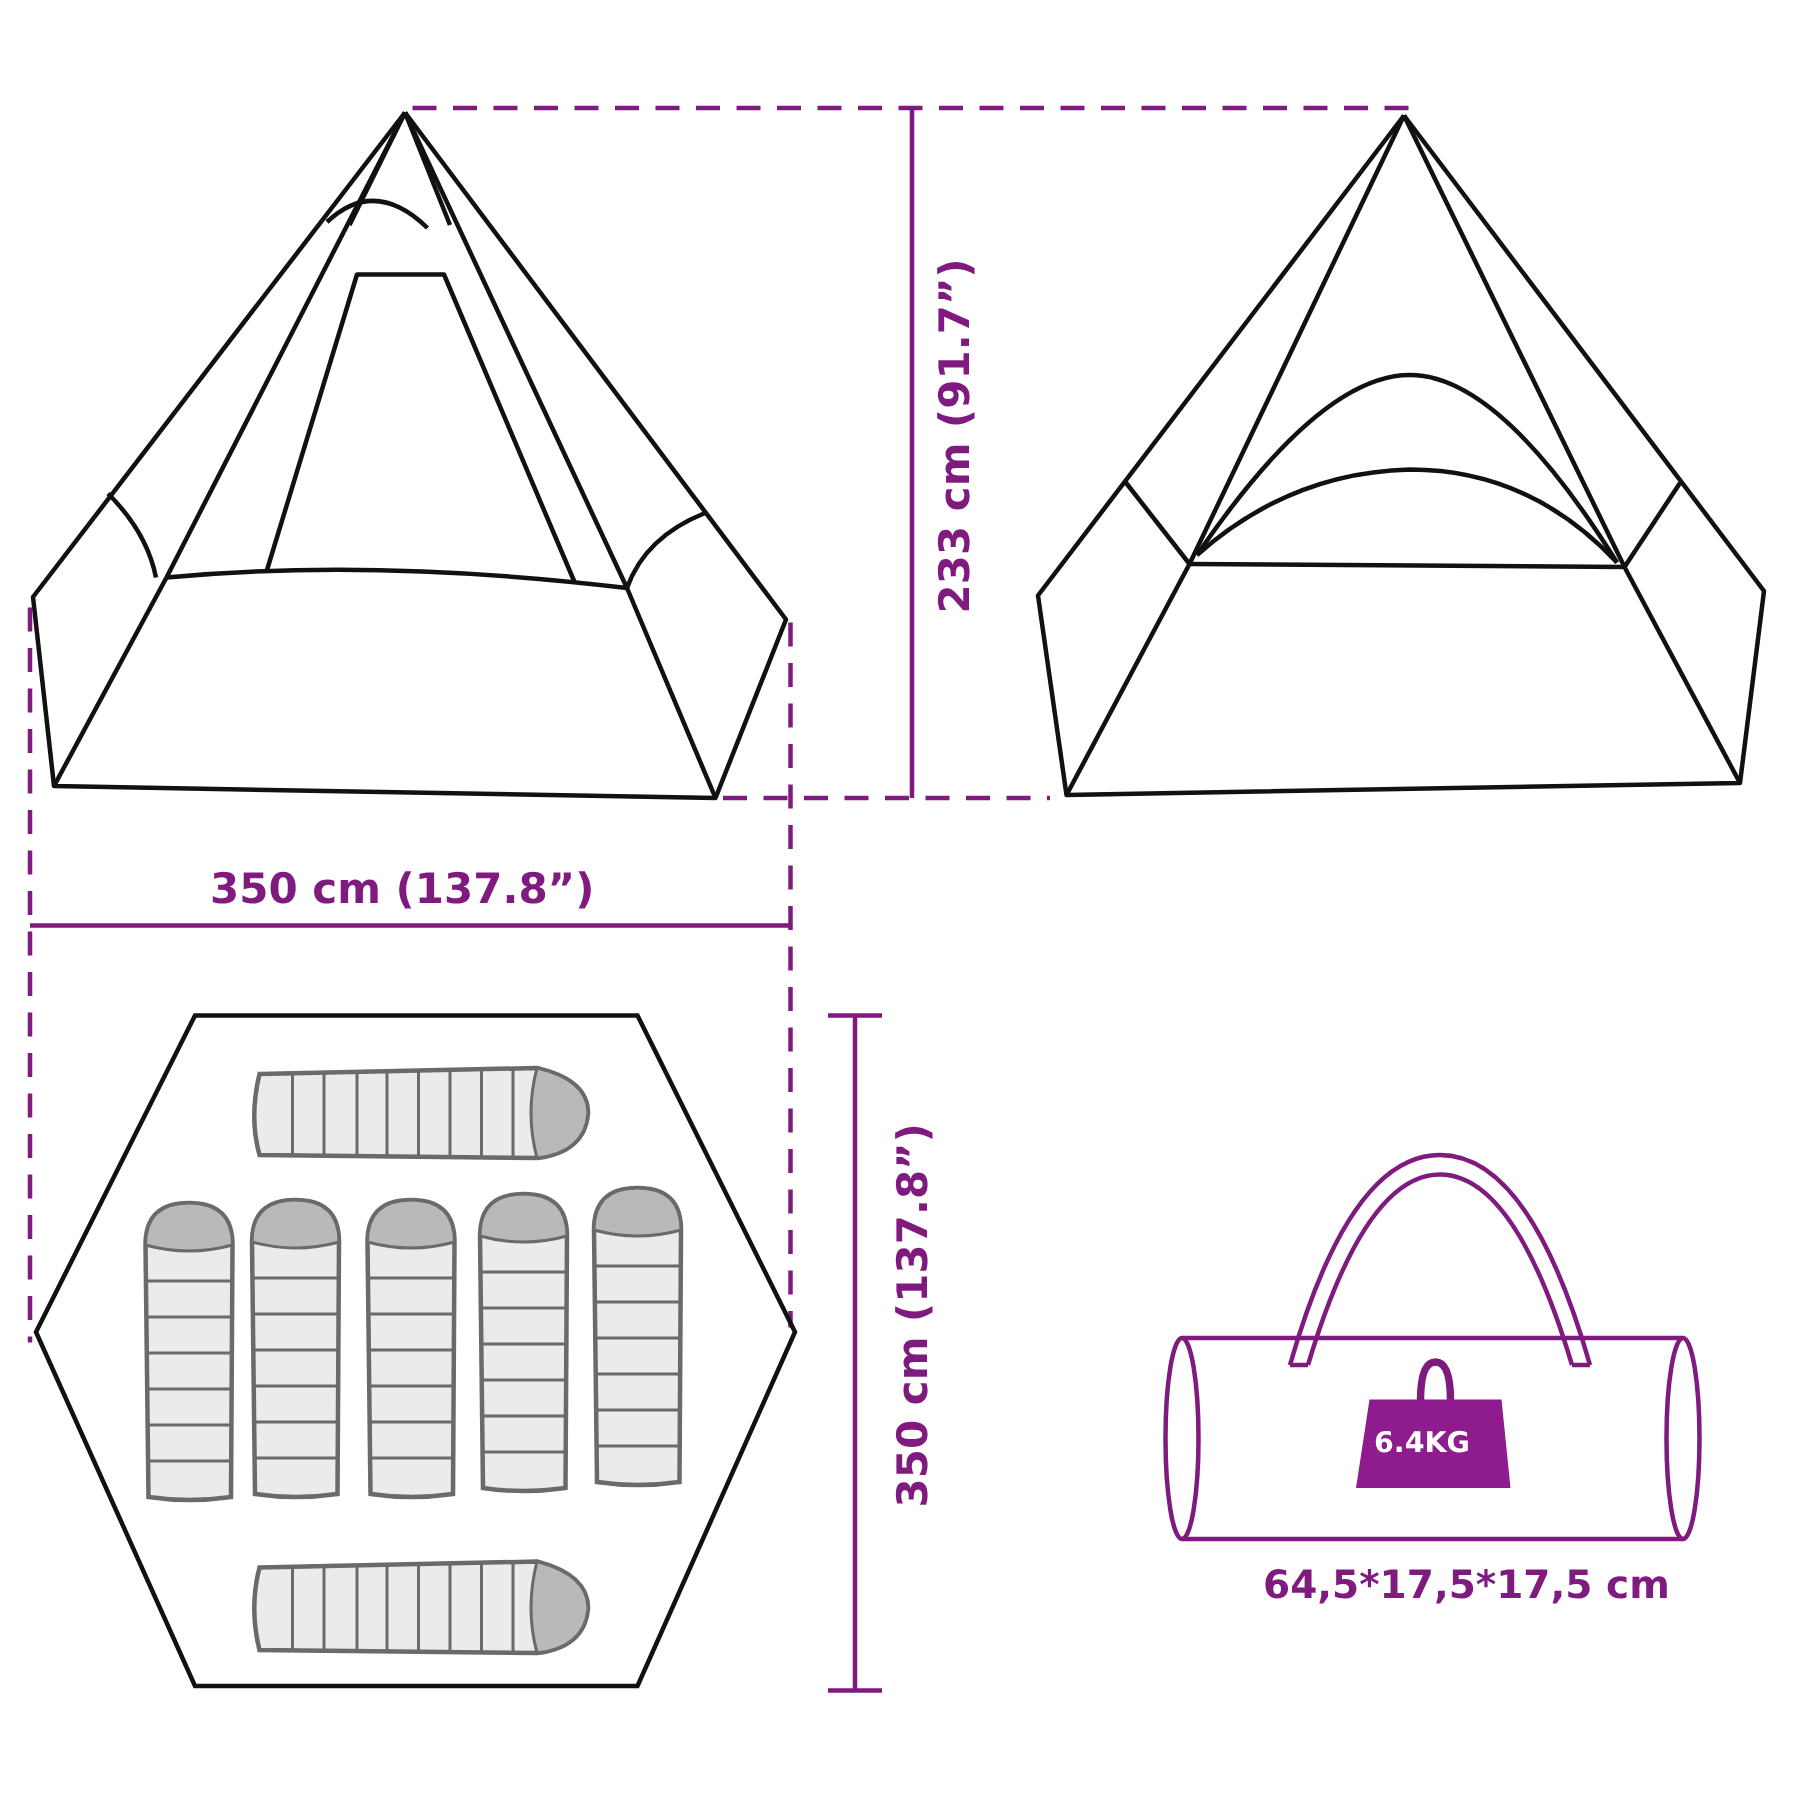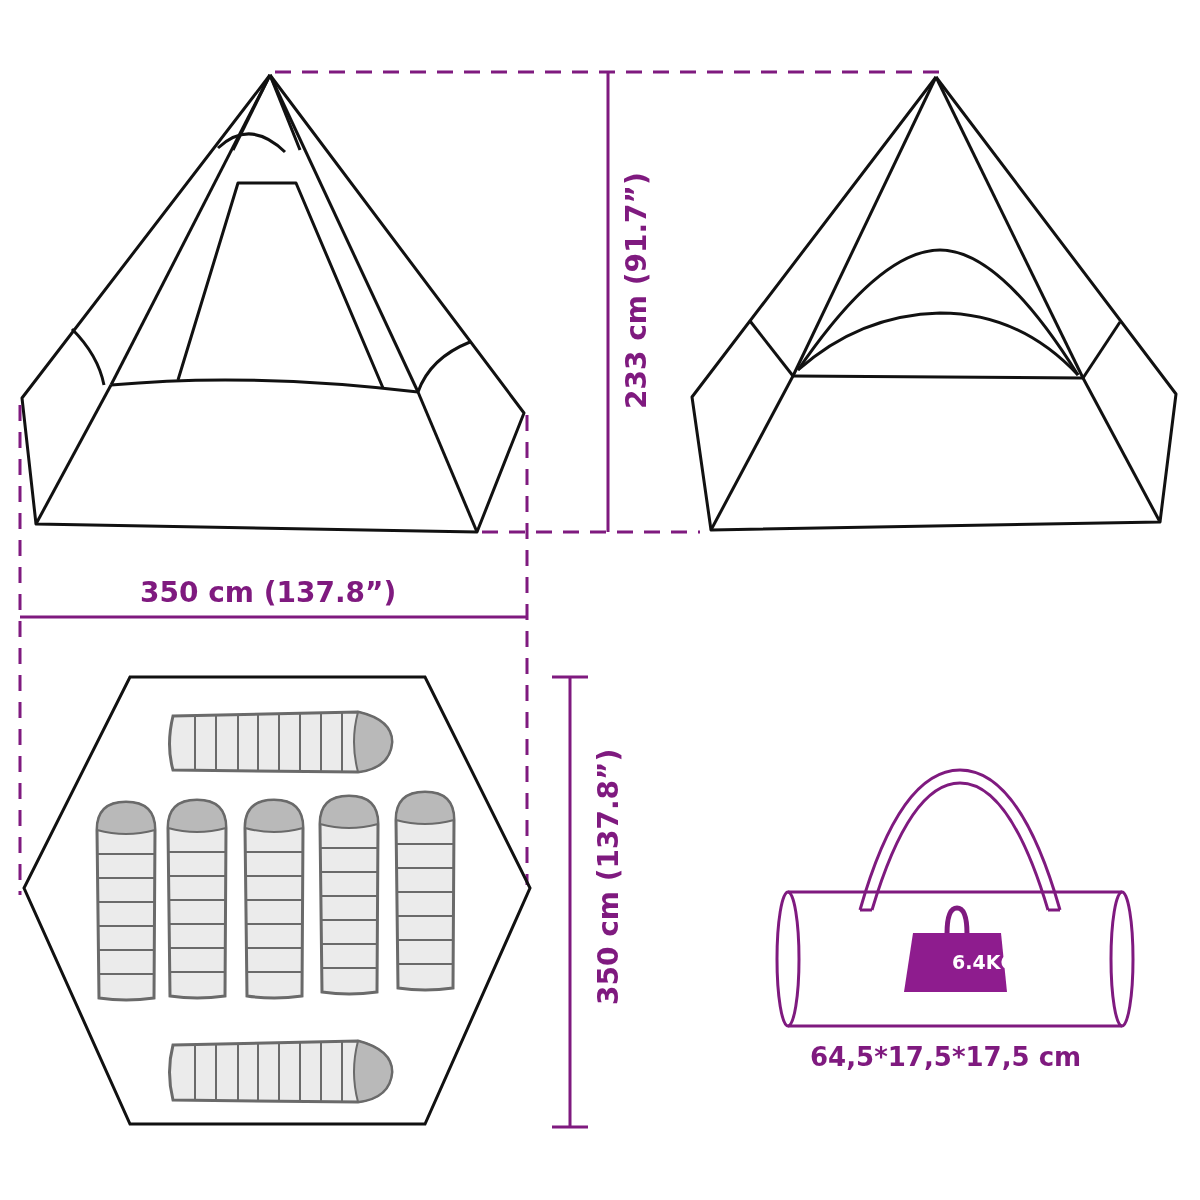--- a/index.html
+++ b/index.html
@@ -1,19 +1,19 @@
 <!DOCTYPE html>
 <html><head>
 <meta charset="utf-8">
 <style>
   html, body { margin: 0; padding: 0; background: #ffffff; }
   body { width: 1200px; height: 1200px; position: relative; overflow: hidden; font-family: "DejaVu Sans", sans-serif; }
   svg { position: absolute; left: 0; top: 0; }
   .lbl { position: absolute; color: #7f1a7f; font-weight: bold; font-family: "DejaVu Sans", sans-serif; white-space: nowrap; }
-  .weight-text { position: absolute; color: #ffffff; font-weight: bold; font-family: "DejaVu Sans", sans-serif; font-size: 19px; margin-left: 36px; }
+  .weight-text { position: absolute; color: #ffffff; font-weight: bold; font-family: "DejaVu Sans", sans-serif; font-size: 19px; }
 </style>
 </head>
 <body>
 
 <svg width="1200" height="1200" viewBox="0 0 1200 1200">
 
   <g fill="none" stroke="#111" stroke-width="3" stroke-linejoin="round">
 
     <path d="M270,75 L22,398 L36,524 L477,532 L524,413 L270,75"></path>
 
@@ -124,13 +124,13 @@
   <g>
     <path d="M947,934 Q947,908 957,908 Q967,908 967,934" fill="none" stroke="#7f1a7f" stroke-width="5"></path>
     <path d="M913,933 L1001,933 L1007,992 L904,992 Z" fill="#8e1c8e"></path>
   </g>
 </svg>
 
 <div class="lbl" style="left: 527px; top: 282px; width: 220px; height: 34px; font-size: 28px; text-align: center; transform: rotate(-90deg);">233 cm (91.7”)</div>
 <div class="lbl" style="left:140px; top:576px; font-size:28px;">350 cm (137.8”)</div>
 <div class="lbl" style="left: 489px; top: 868px; width: 240px; height: 34px; font-size: 28px; text-align: center; transform: rotate(-90deg);">350 cm (137.8”)</div>
 <div class="weight-text" style="left:916px; top:951px;">6.4KG</div>
-<div class="lbl" style="left:810px; top:1042px; font-size:26px;">64,5*17,5*17,5 cm</div>
+<div class="lbl" style="left:842px; top:1042px; font-size:26px;">64,5*17,5*17,5 cm</div>
 
 </body></html>

